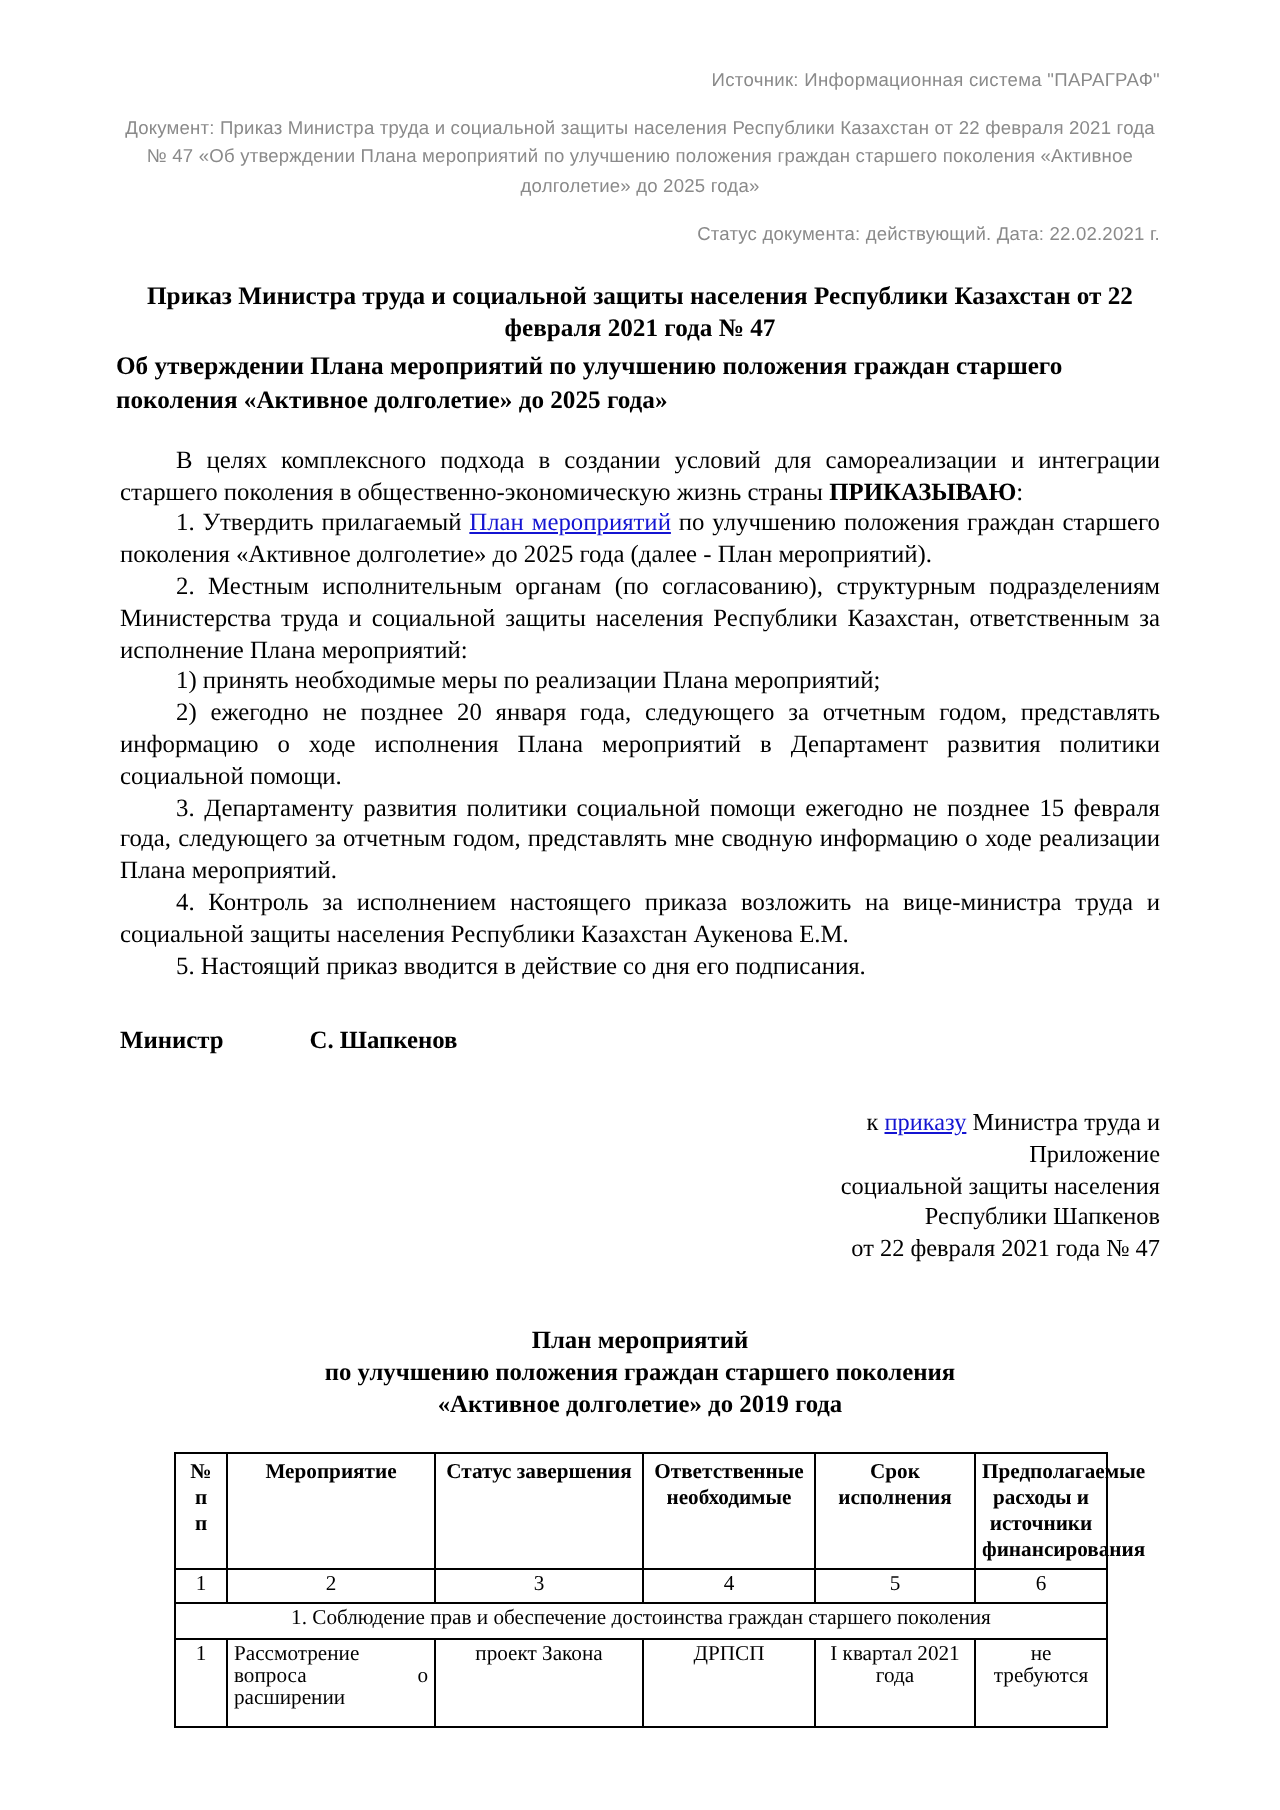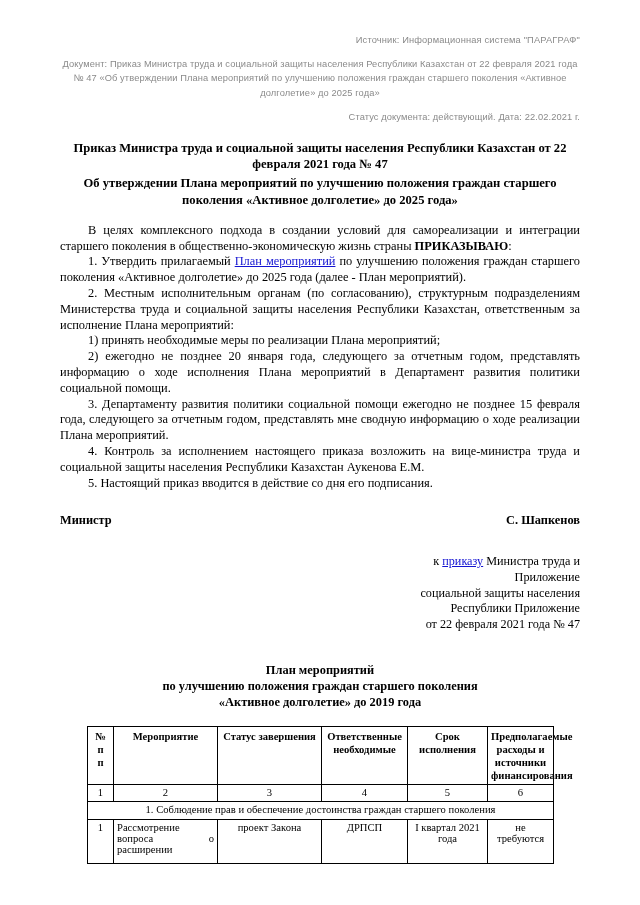--- a/index.html
+++ b/index.html
@@ -49,21 +49,20 @@
   
   .doc-title {
     text-align: center;
     font-weight: bold;
     font-size: 12.6px;
     line-height: 16.2px;
     margin-top: 16px;
     padding: 0 62px;
   }
   .doc-subtitle {
-    text-align: center;
     font-weight: bold;
     font-size: 12.6px;
     line-height: 16.2px;
     margin-top: 3px;
     padding: 0 58px;
   }
 
   
   .body-block {
     padding: 0 60px;
@@ -79,25 +78,26 @@
   .para + .para { margin-top: 0; }
   .b { font-weight: bold; }
   .link {
     color: #1414d2;
     text-decoration: underline;
   }
 
   
   .sign-row {
     display: flex;
-    justify-content: space-between;
+    justify-content: flex-start;
     padding: 0 60px;
     margin-top: 22px;
     font-size: 12.4px;
     font-weight: bold;
+    gap: 43px;
   }
 
   
   .appendix {
     text-align: right;
     padding: 0 60px 0 0;
     margin-top: 26px;
     font-size: 12.2px;
     line-height: 15.6px;
   }
@@ -189,21 +189,21 @@
 
   <div class="sign-row">
     <div>Министр</div>
     <div>С. Шапкенов</div>
   </div>
 
   <div class="appendix">
     <div><span>к </span><a class="link" href="#">приказу</a><span> Министра труда и</span></div>
     <div>Приложение</div>
     <div>социальной защиты населения</div>
-    <div>Республики Приложение</div>
+    <div>Республики Шапкенов</div>
     <div>от 22 февраля 2021 года № 47</div>
   </div>
 
   <div class="plan-head">
     <div>План мероприятий</div>
     <div>по улучшению положения граждан старшего поколения</div>
     <div>«Активное долголетие» до 2019 года</div>
   </div>
 
   <div class="tbl-wrap">

